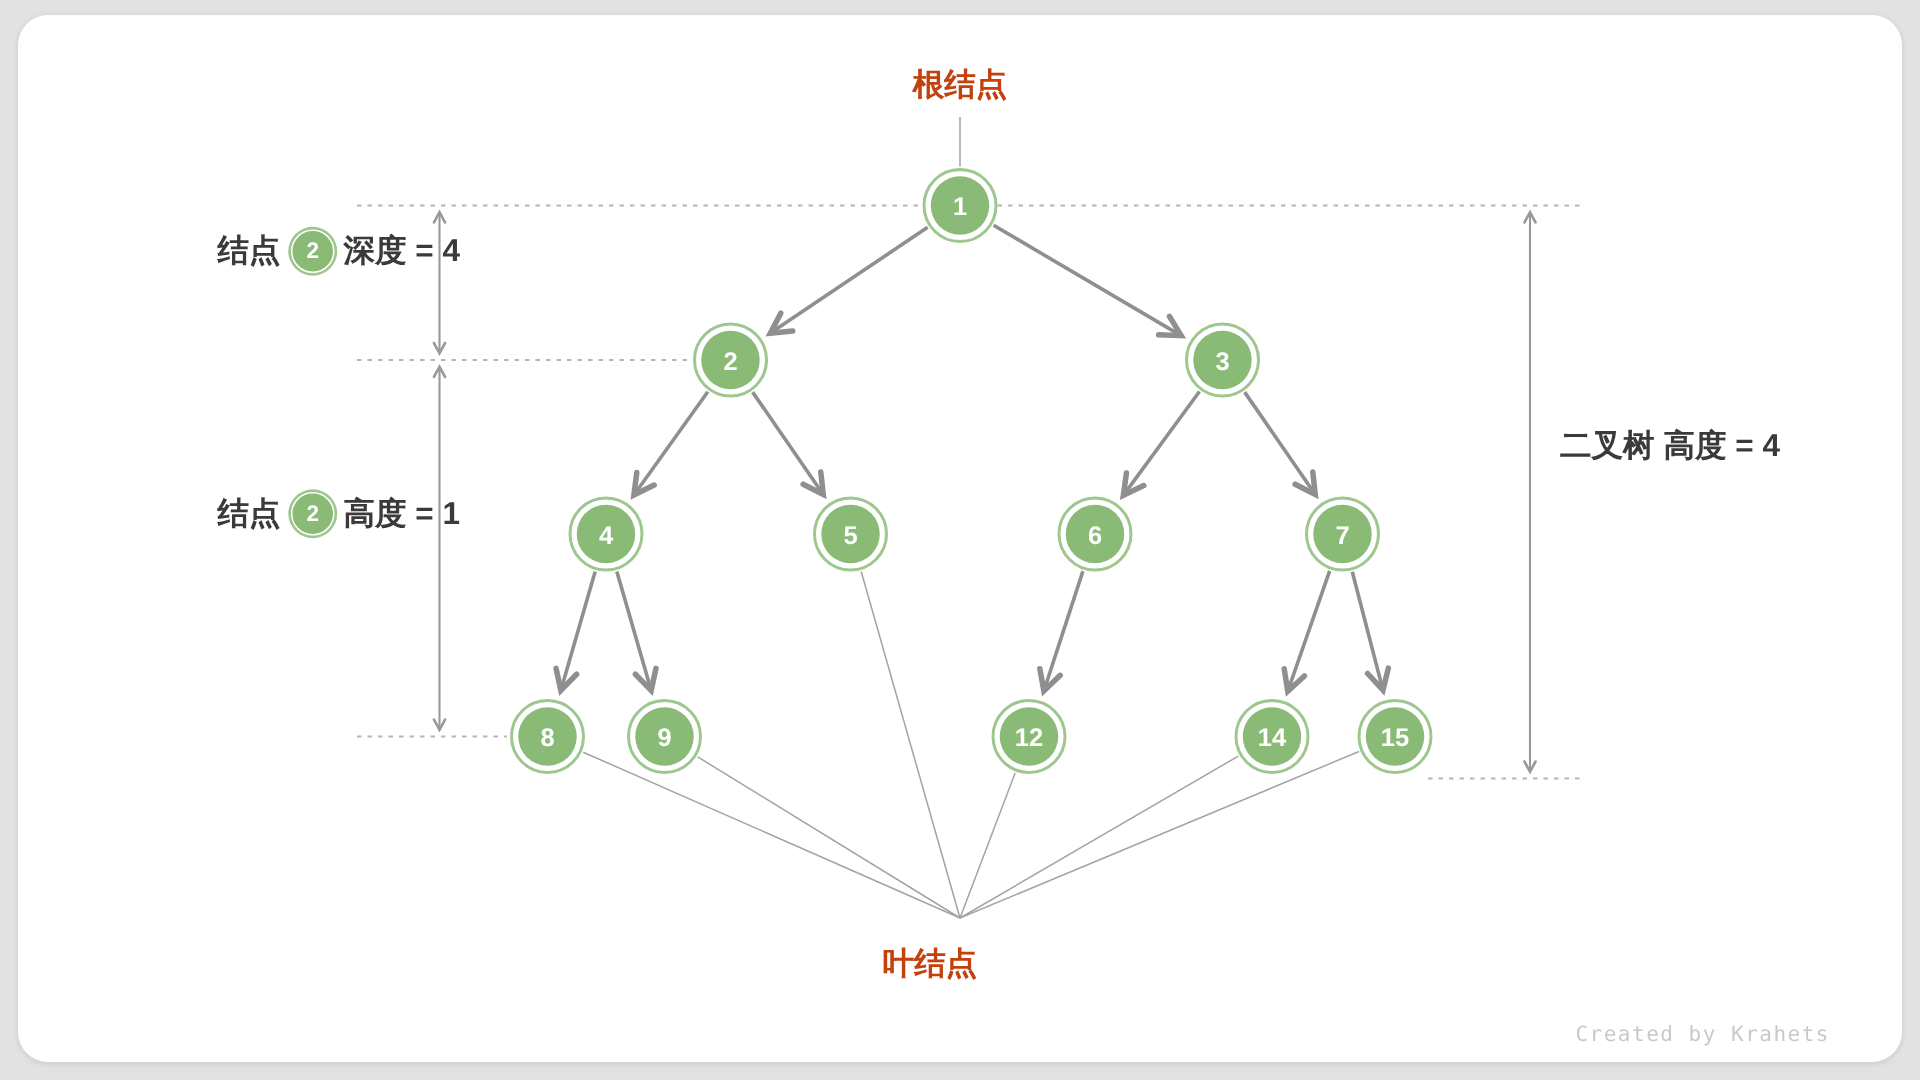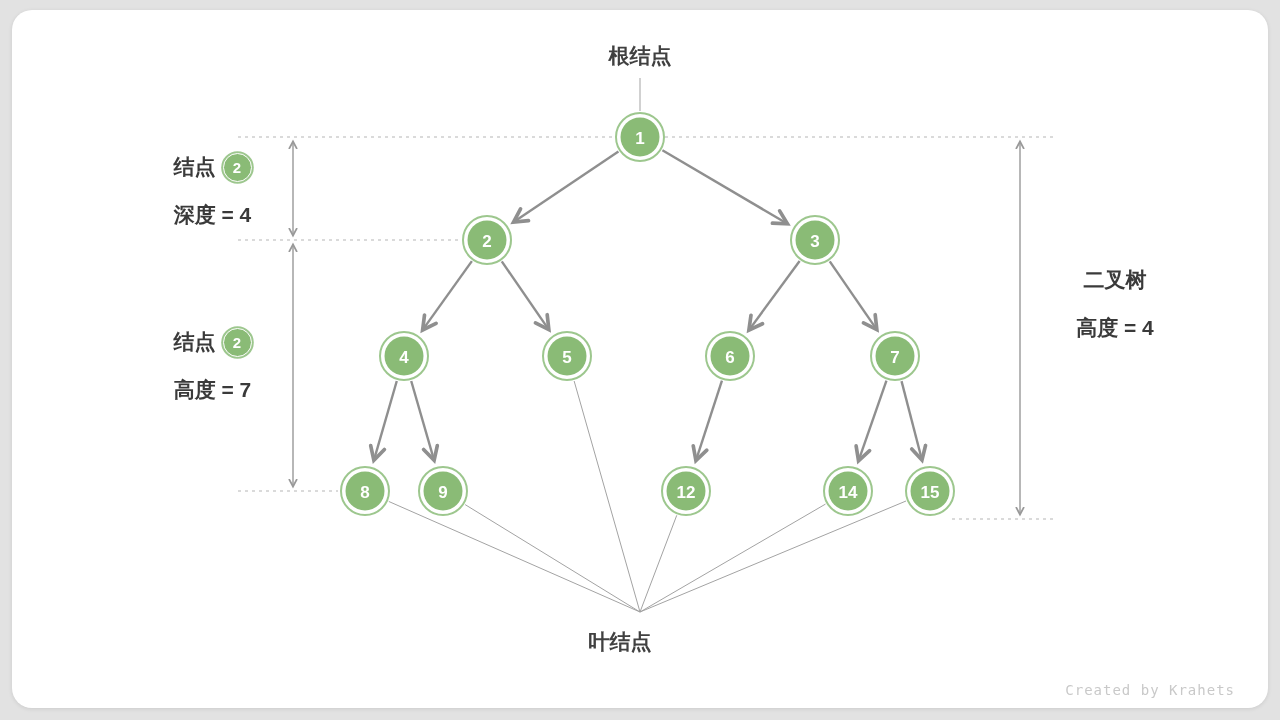--- a/index.html
+++ b/index.html
@@ -8,34 +8,34 @@
     background:#e2e2e2;
     font-family:"Liberation Sans",sans-serif;
   }
   .card{
     position:absolute;left:12px;top:10px;width:1256px;height:698px;
     background:#ffffff;border-radius:20px;
     box-shadow:0 1px 4px rgba(0,0,0,0.10);
   }
   svg#tree-svg{position:absolute;left:0;top:0;width:1280px;height:720px;z-index:1;}
   .lbl{
-    position:absolute;z-index:2;color:#404040;font-weight:bold;
+    position:absolute;z-index:2;color:#c2410c;font-weight:bold;
     font-size:21px;text-align:center;
   }
-  .lbl-group{position:absolute;z-index:2;display:flex;flex-direction:column;align-items:center;gap:6px;}
+  .lbl-group{position:absolute;z-index:2;display:flex;flex-direction:row;align-items:center;gap:6px;}
   .lbl-line{display:flex;align-items:center;justify-content:center;gap:7px;
     height:42px;color:#3a3a3a;font-weight:bold;font-size:21px;white-space:nowrap;}
   .badge{
     display:inline-flex;align-items:center;justify-content:center;
     width:27px;height:27px;border-radius:50%;
     background:#8abb76;color:#ffffff;font-size:15px;font-weight:bold;
     border:1.5px solid #ffffff;box-shadow:0 0 0 1.8px #9dc78e;
   }
   .credit{
-    position:absolute;right:45px;bottom:22px;z-index:2;
+    position:absolute;right:60px;bottom:22px;z-index:2;
     color:#c9c9c9;font-family:"DejaVu Sans Mono",monospace;
     font-size:14px;letter-spacing:1px;
   }
 </style>
 </head>
 <body>
 
 <div class="card"></div>
 
 <svg id="tree-svg" viewBox="0 0 1280 720">
@@ -154,21 +154,21 @@
     <span class="badge">2</span>
   </div>
   <div class="lbl-line">深度 = 4</div>
 </div>
 
 <div class="lbl-group" style="left:145px;top:321px;width:135px;">
   <div class="lbl-line">
     <span>结点</span>
     <span class="badge">2</span>
   </div>
-  <div class="lbl-line">高度 = 7</div>
+  <div class="lbl-line">高度 = 1</div>
 </div>
 
-<div class="lbl-group" style="left:1040px;top:259px;width:150px;">
+<div class="lbl-group" style="left:1040px;top:276px;width:150px;">
   <div class="lbl-line">二叉树</div>
   <div class="lbl-line">高度 = 4</div>
 </div>
 
 <div class="credit">Created by Krahets</div>
 
 </body></html>

